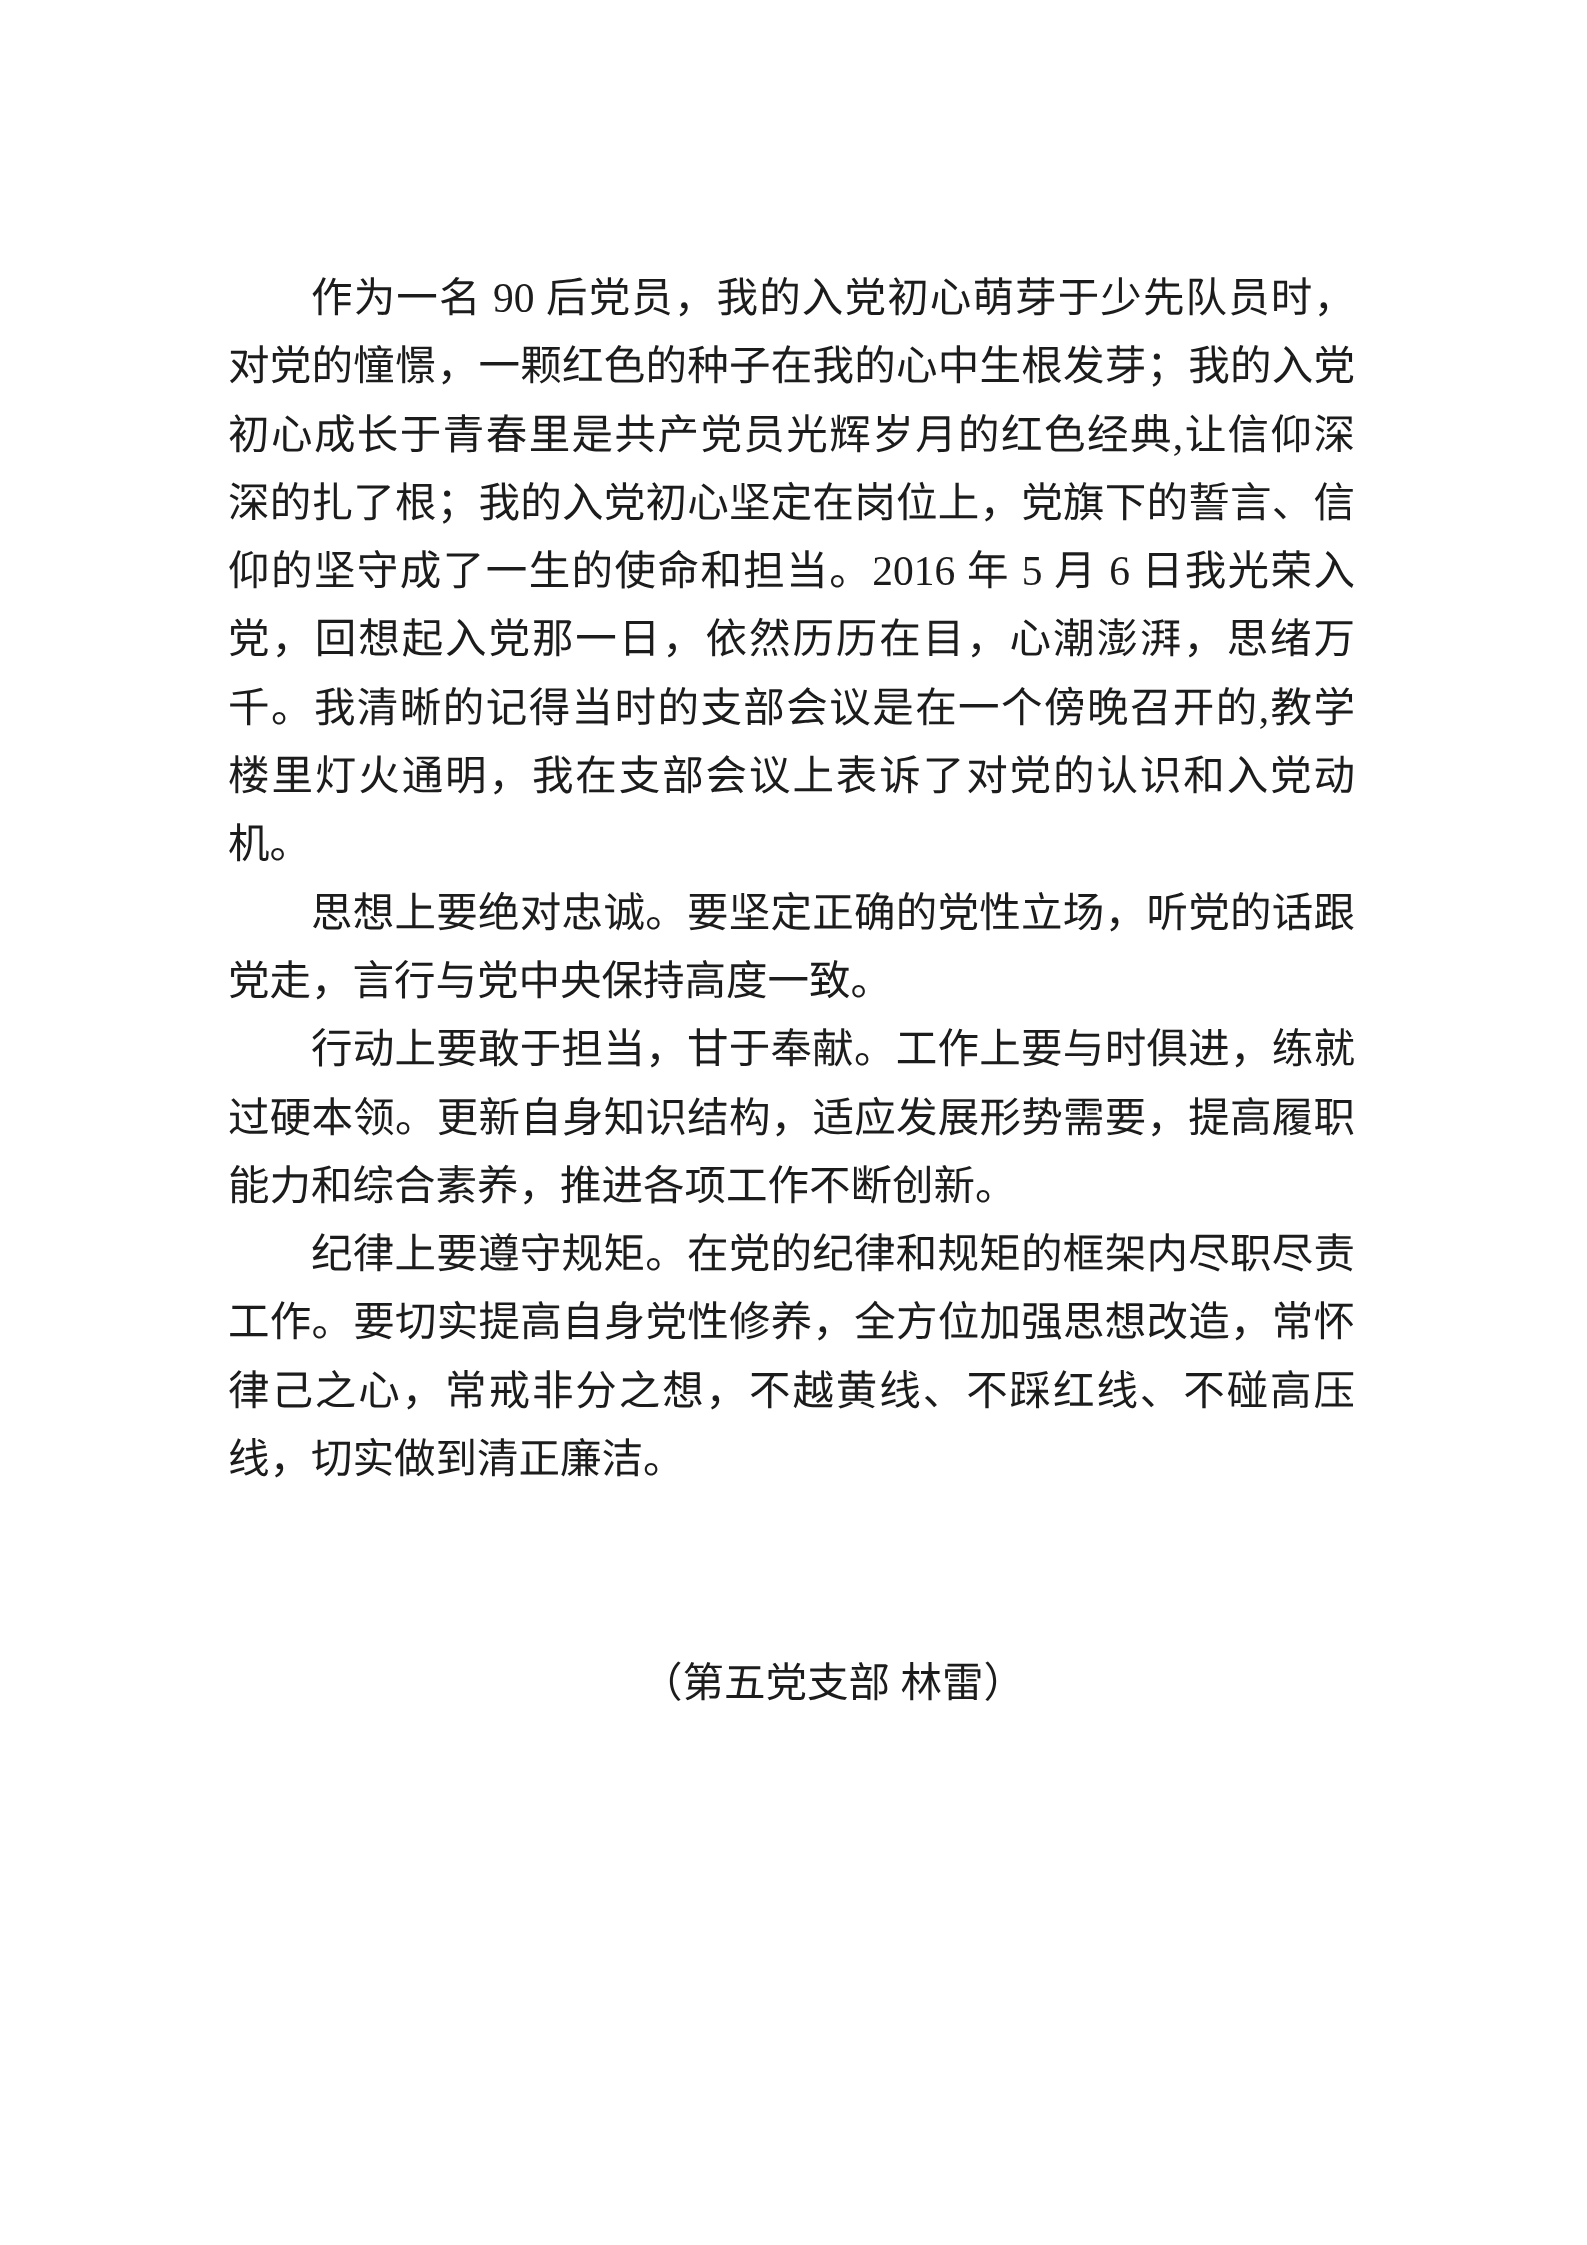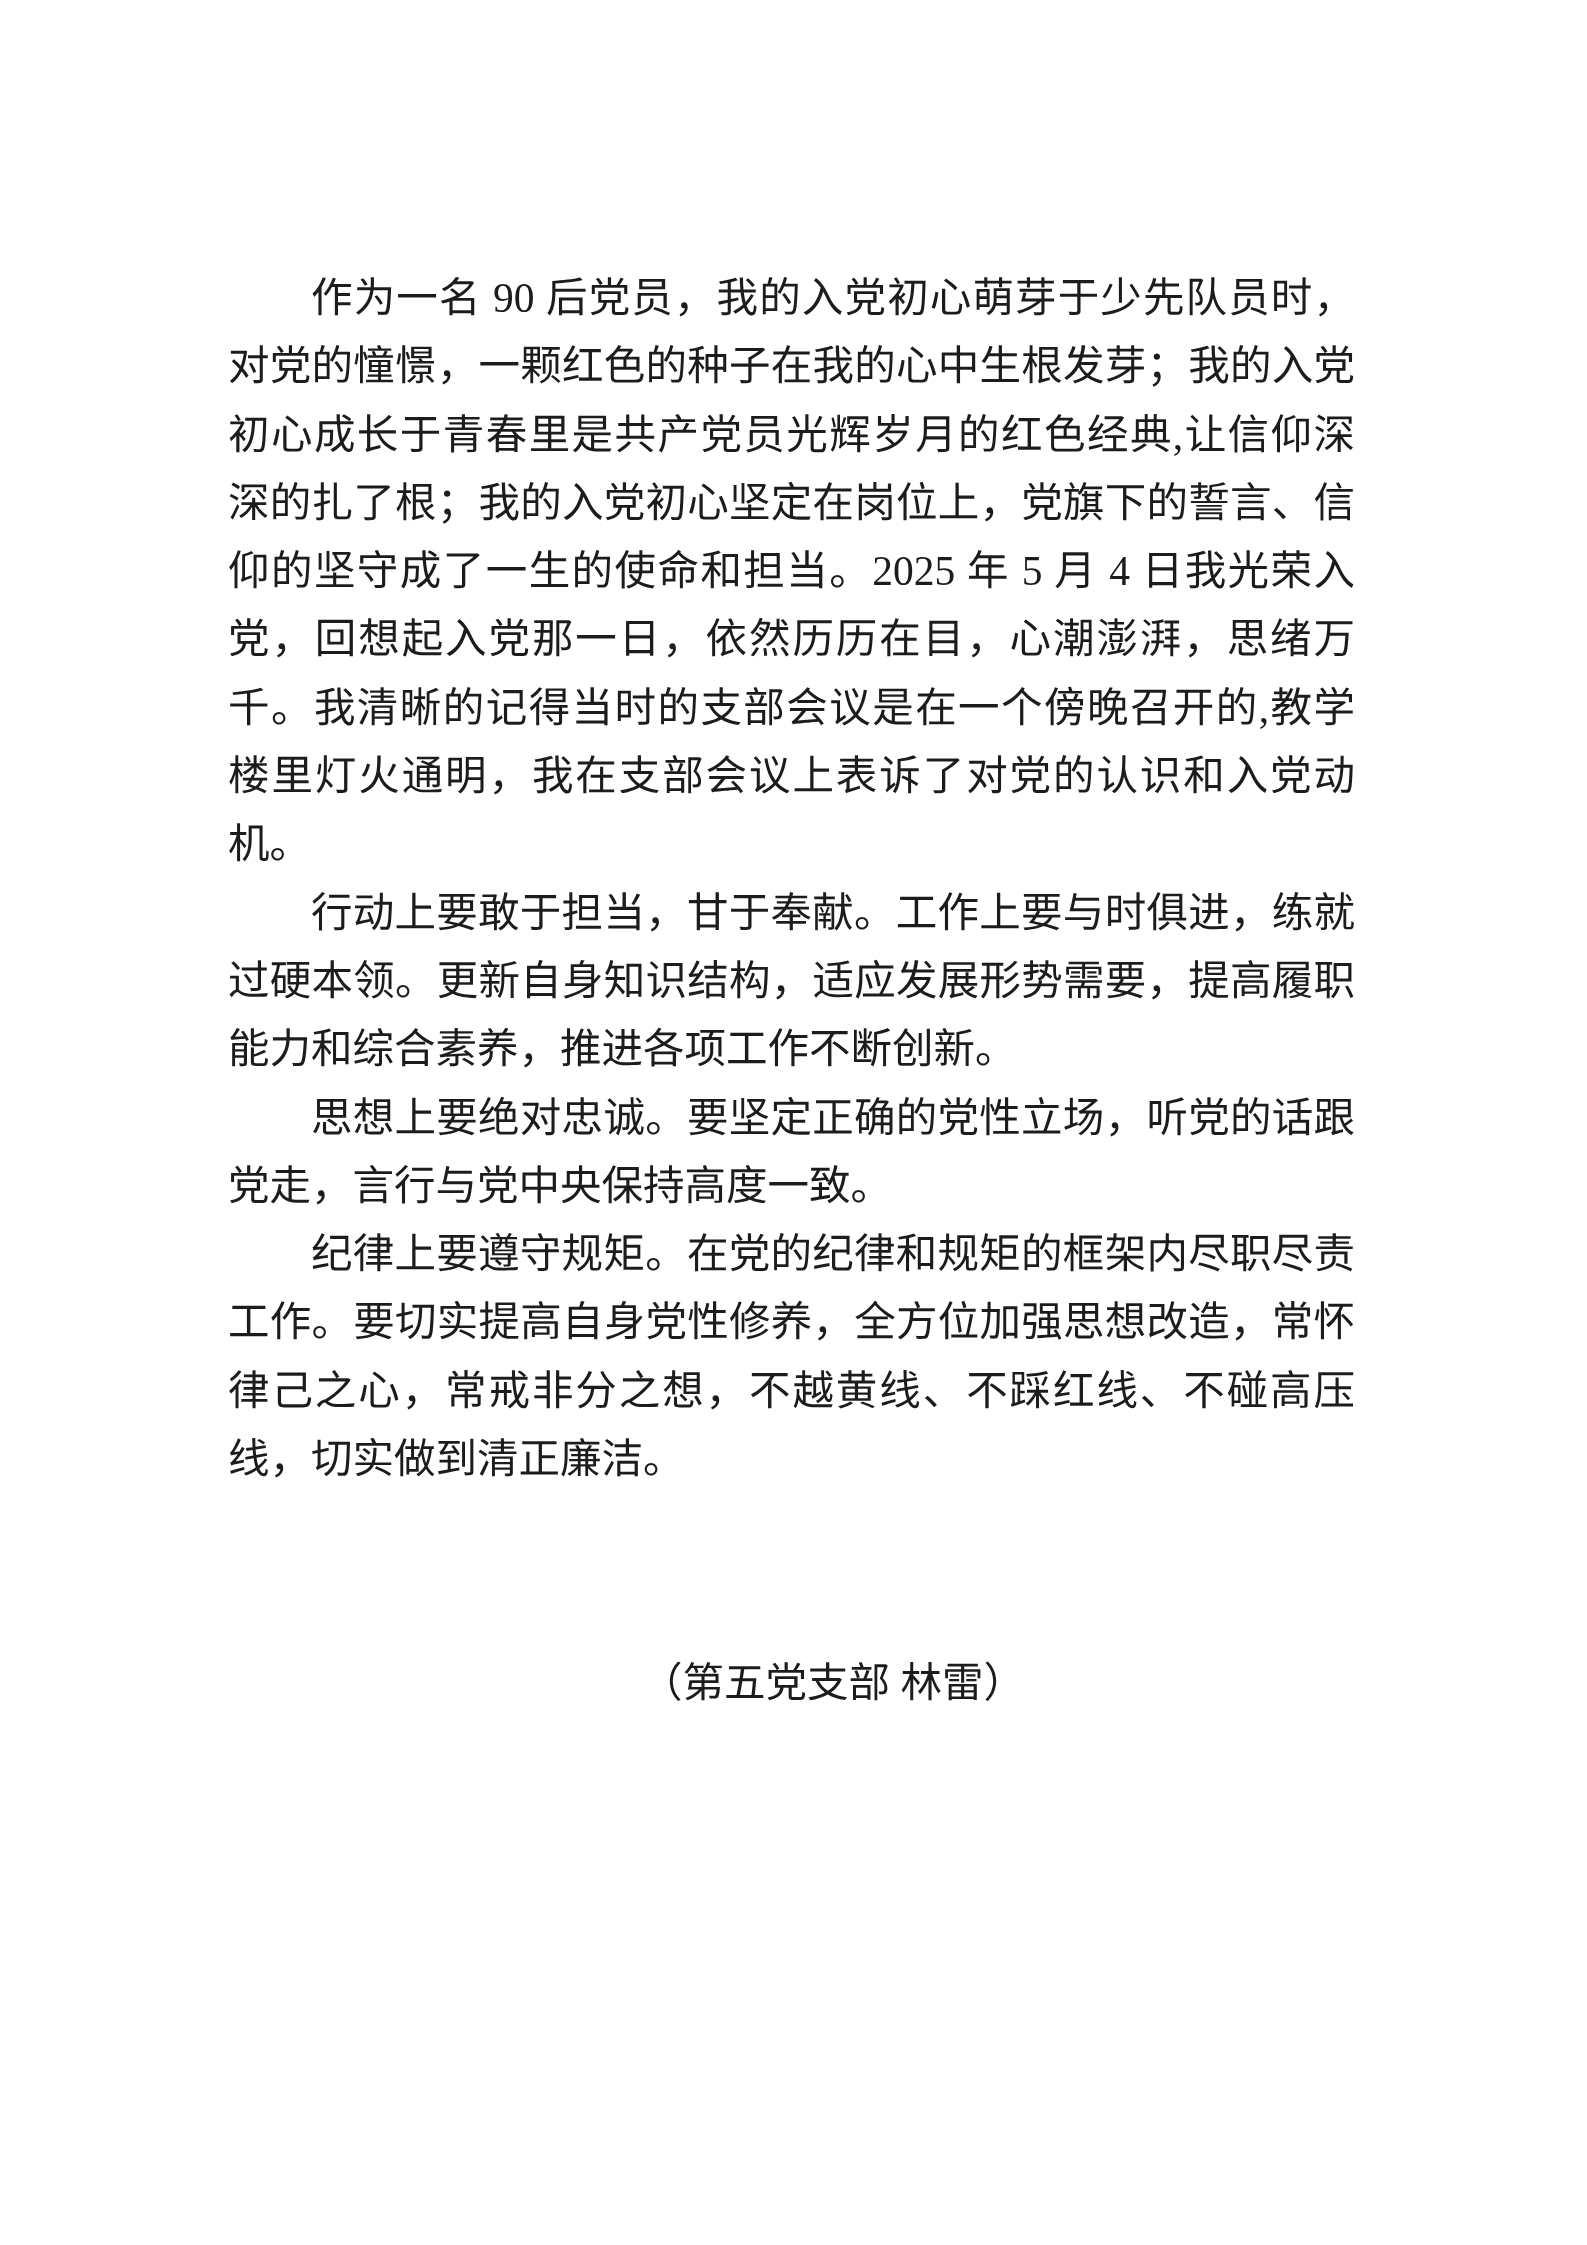--- a/index.html
+++ b/index.html
@@ -37,19 +37,19 @@
     text-align: center;
     padding-right: 102px;
     margin-top: 156px !important;
   }
 </style>
 </head>
 <body>
 
 <div class="page" style="--page-bg: #ffffff; --text-color: #1c1c1c;">
   <div class="doc-body">
-    <p>作为一名 90 后党员，我的入党初心萌芽于少先队员时，对党的憧憬，一颗红色的种子在我的心中生根发芽；我的入党初心成长于青春里是共产党员光辉岁月的红色经典,让信仰深深的扎了根；我的入党初心坚定在岗位上，党旗下的誓言、信仰的坚守成了一生的使命和担当。2025 年 5 月 4 日我光荣入党，回想起入党那一日，依然历历在目，心潮澎湃，思绪万千。我清晰的记得当时的支部会议是在一个傍晚召开的,教学楼里灯火通明，我在支部会议上表诉了对党的认识和入党动机。</p>
+    <p>作为一名 90 后党员，我的入党初心萌芽于少先队员时，对党的憧憬，一颗红色的种子在我的心中生根发芽；我的入党初心成长于青春里是共产党员光辉岁月的红色经典,让信仰深深的扎了根；我的入党初心坚定在岗位上，党旗下的誓言、信仰的坚守成了一生的使命和担当。2016 年 5 月 6 日我光荣入党，回想起入党那一日，依然历历在目，心潮澎湃，思绪万千。我清晰的记得当时的支部会议是在一个傍晚召开的,教学楼里灯火通明，我在支部会议上表诉了对党的认识和入党动机。</p>
+    <p>思想上要绝对忠诚。要坚定正确的党性立场，听党的话跟党走，言行与党中央保持高度一致。</p>
     <p>行动上要敢于担当，甘于奉献。工作上要与时俱进，练就过硬本领。更新自身知识结构，适应发展形势需要，提高履职能力和综合素养，推进各项工作不断创新。</p>
-    <p>思想上要绝对忠诚。要坚定正确的党性立场，听党的话跟党走，言行与党中央保持高度一致。</p>
     <p>纪律上要遵守规矩。在党的纪律和规矩的框架内尽职尽责工作。要切实提高自身党性修养，全方位加强思想改造，常怀律己之心，常戒非分之想，不越黄线、不踩红线、不碰高压线，切实做到清正廉洁。</p>
     <p class="signature">（第五党支部 林雷）</p>
   </div>
 </div>
 
 </body></html>

